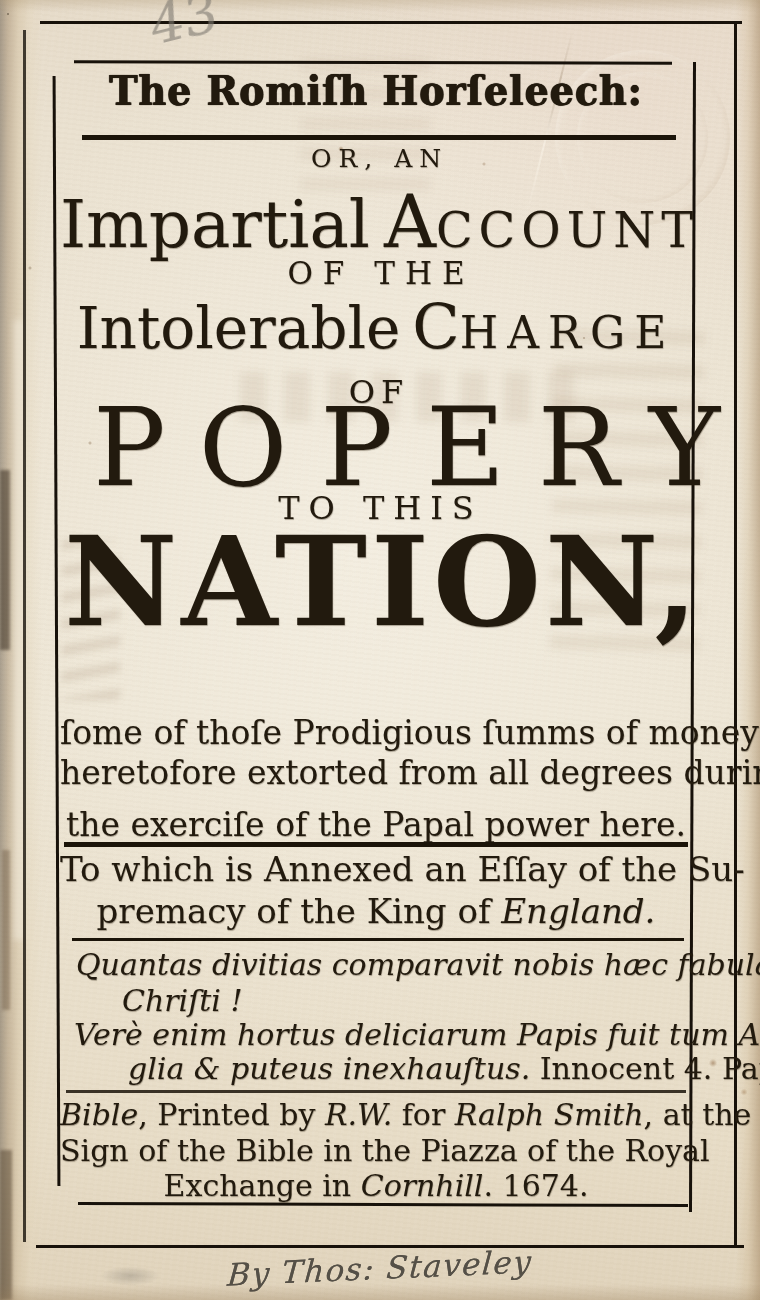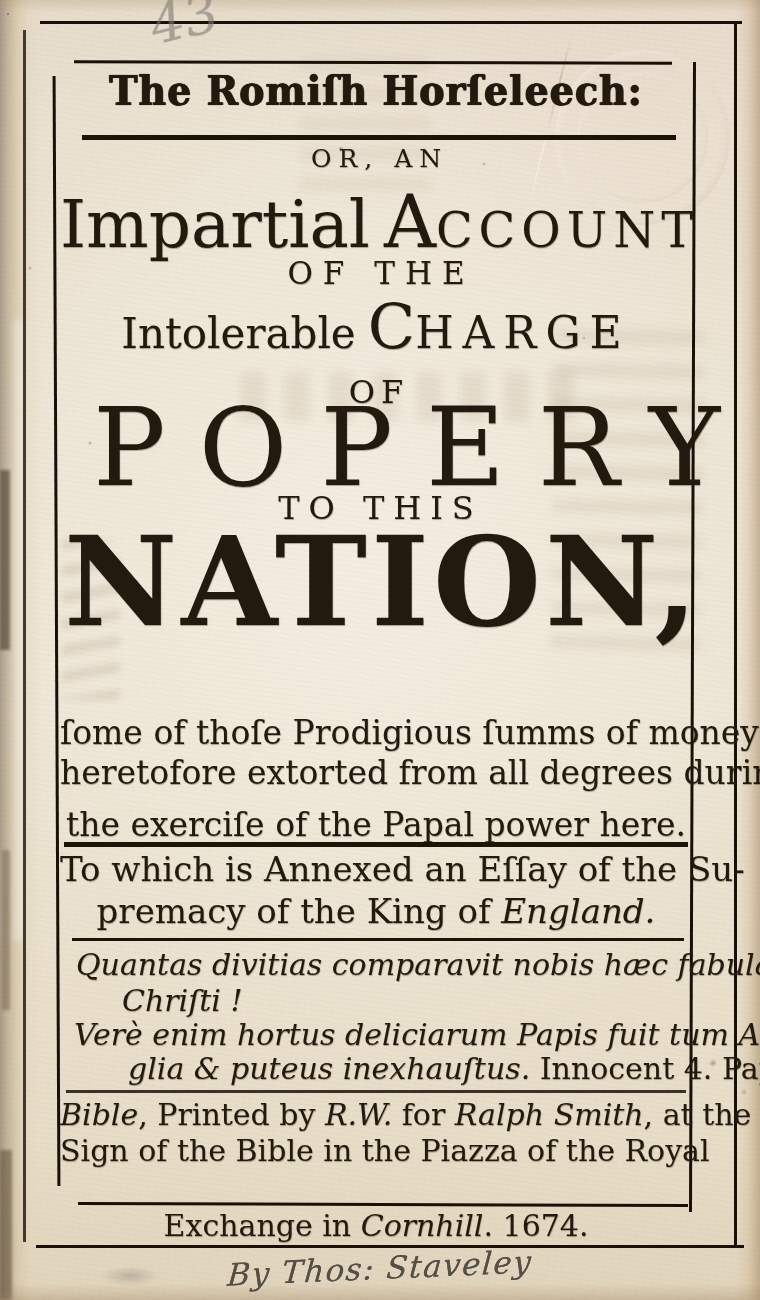--- a/index.html
+++ b/index.html
@@ -68,21 +68,21 @@
   .rule1{left:82px;top:135px;width:594px;height:5px;}
   .or-an{top:146px;font-size:25px;}
   .or-an span{letter-spacing:7px;padding-left:7px;display:inline-block;text-align:center;}
   .impartial-line{top:186px;}
   .w-impartial{font-size:66px;}
   .initial-a{font-size:72px;margin-left:14px;}
   .smallcaps-rest{font-size:48px;letter-spacing:6px;}
   .of-the{top:258px;font-size:31px;}
   .of-the span{letter-spacing:10px;padding-left:10px;display:inline-block;}
   .intolerable-line{top:296px;}
-  .w-intolerable{font-size:42px;}
+  .w-intolerable{font-size:58px;}
   .initial-c{font-size:62px;margin-left:12px;}
   .smallcaps-harge{font-size:44px;letter-spacing:9px;}
   .of2{top:376px;font-size:32px;}
   .of2 span{letter-spacing:6px;padding-left:6px;display:inline-block;}
   .popery{top:394px;font-size:108px;}
   .popery span{letter-spacing:33px;padding-left:33px;display:inline-block;}
   .to-this{top:492px;font-size:32px;}
   .to-this span{letter-spacing:9px;padding-left:9px;display:inline-block;}
   .nation{top:520px;font-size:124px;font-weight:bold;}
   .nation span{letter-spacing:4px;padding-left:4px;display:inline-block;}
@@ -96,21 +96,21 @@
   .rule3{left:72px;top:938px;width:612px;height:3px;}
   .epi{position:absolute;font-size:30px;font-style:italic;line-height:1;white-space:nowrap;}
   .epi1{left:76px;top:950px;}
   .epi2{left:122px;top:986px;}
   .epi3{left:74px;top:1020px;}
   .epi4{left:128px;top:1054px;}
   .epi4 .rom{font-style:normal;}
   .rule4{left:66px;top:1090px;width:620px;height:3px;opacity:.85;}
   .imp1{top:1100px;font-size:30px;}
   .imp2{top:1136px;font-size:30px;}
-  .imp3{top:1171px;font-size:30px;margin-top:40px;}
+  .imp3{top:1171px;font-size:30px;}
   .handwriting{position:absolute;left:190px;top:1250px;width:380px;text-align:center;
     font-size:31px;font-style:italic;color:#46423b;letter-spacing:1.5px;opacity:.9;
     transform:rotate(-2.5deg) skewX(-7deg);text-shadow:0 0 0.6px rgba(60,55,48,0.8);}
 </style>
 </head>
 <body>
 
 <div class="page">
 
   <div class="grain"></div>

